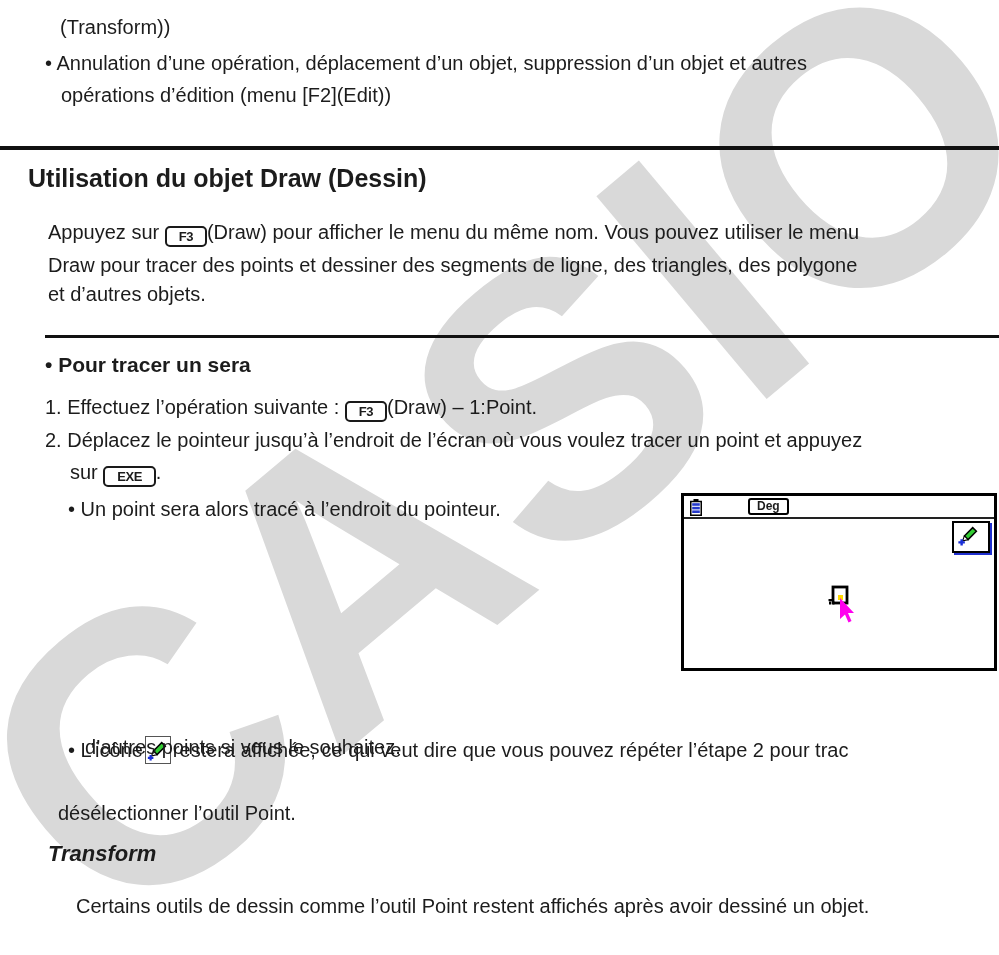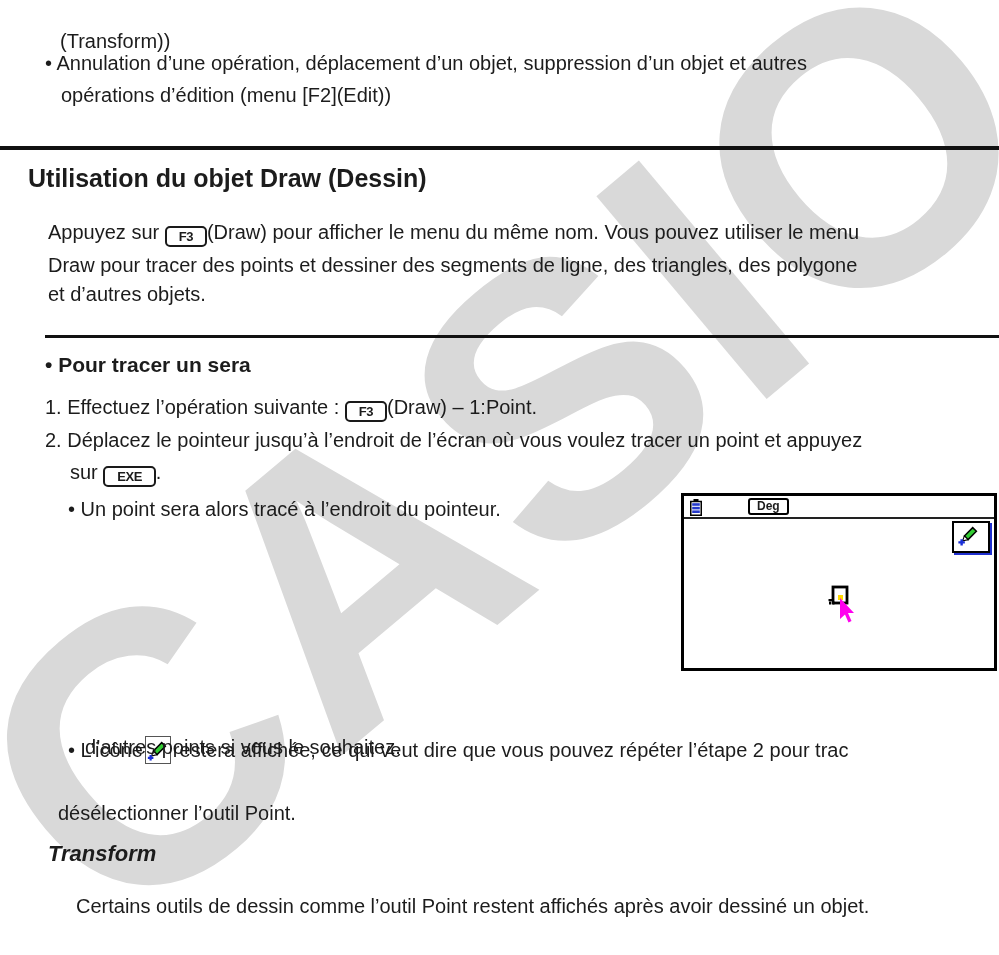--- a/index.html
+++ b/index.html
@@ -32,21 +32,21 @@
             border:2px solid #000;box-shadow:2px 2px 0 0 #2030cf;}
   .pointer-wrap{position:absolute;left:142px;top:88px;width:32px;height:40px;}
 </style>
 </head>
 <body>
 
 <div class="page">
 
   <div class="watermark">CASIO</div>
 
-  <div class="line" style="left:60px;top:28px;">(Transform))</div>
+  <div class="line" style="left:60px;top:14px;">(Transform))</div>
 
   <div class="line" style="left:45px;top:50px;">• Annulation d’une opération, déplacement d’un objet, suppression d’un objet et autres</div>
   <div class="line" style="left:61px;top:82px;">opérations d’édition (menu [F2](Edit))</div>
 
   <div class="rule" style="left:0;top:146px;width:999px;height:4px;"></div>
 
   <div class="title" style="left:28px;top:164px;">Utilisation du objet Draw (Dessin)</div>
 
   <div class="line" style="left:48px;top:219px;">
     <span>Appuyez sur </span><span class="key">F3</span><span>(Draw) pour afficher le menu du même nom. Vous pouvez utiliser le menu</span>

